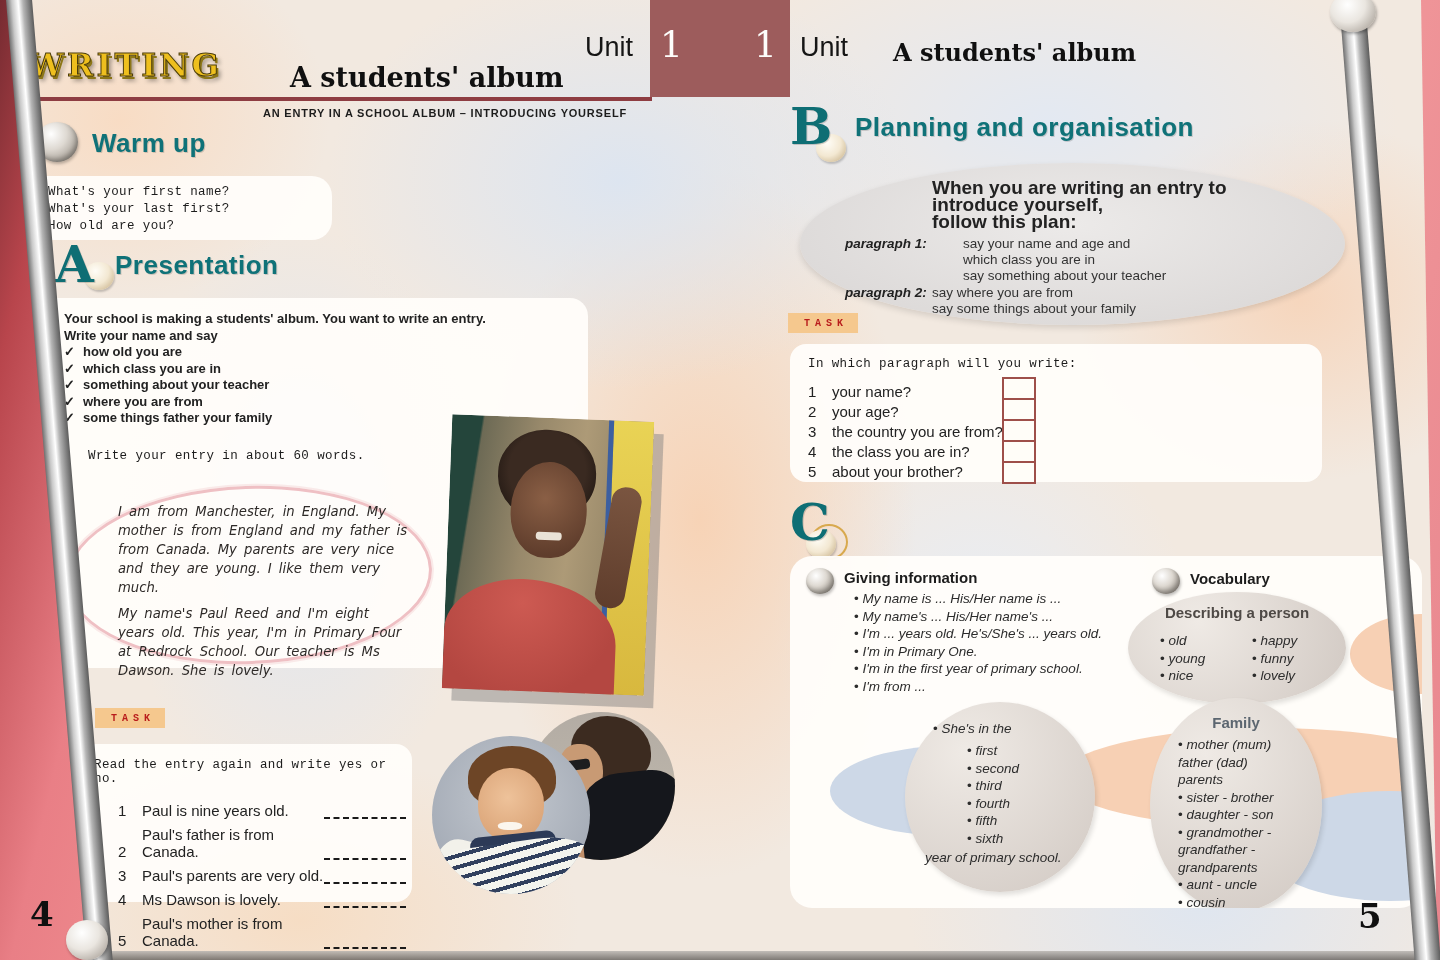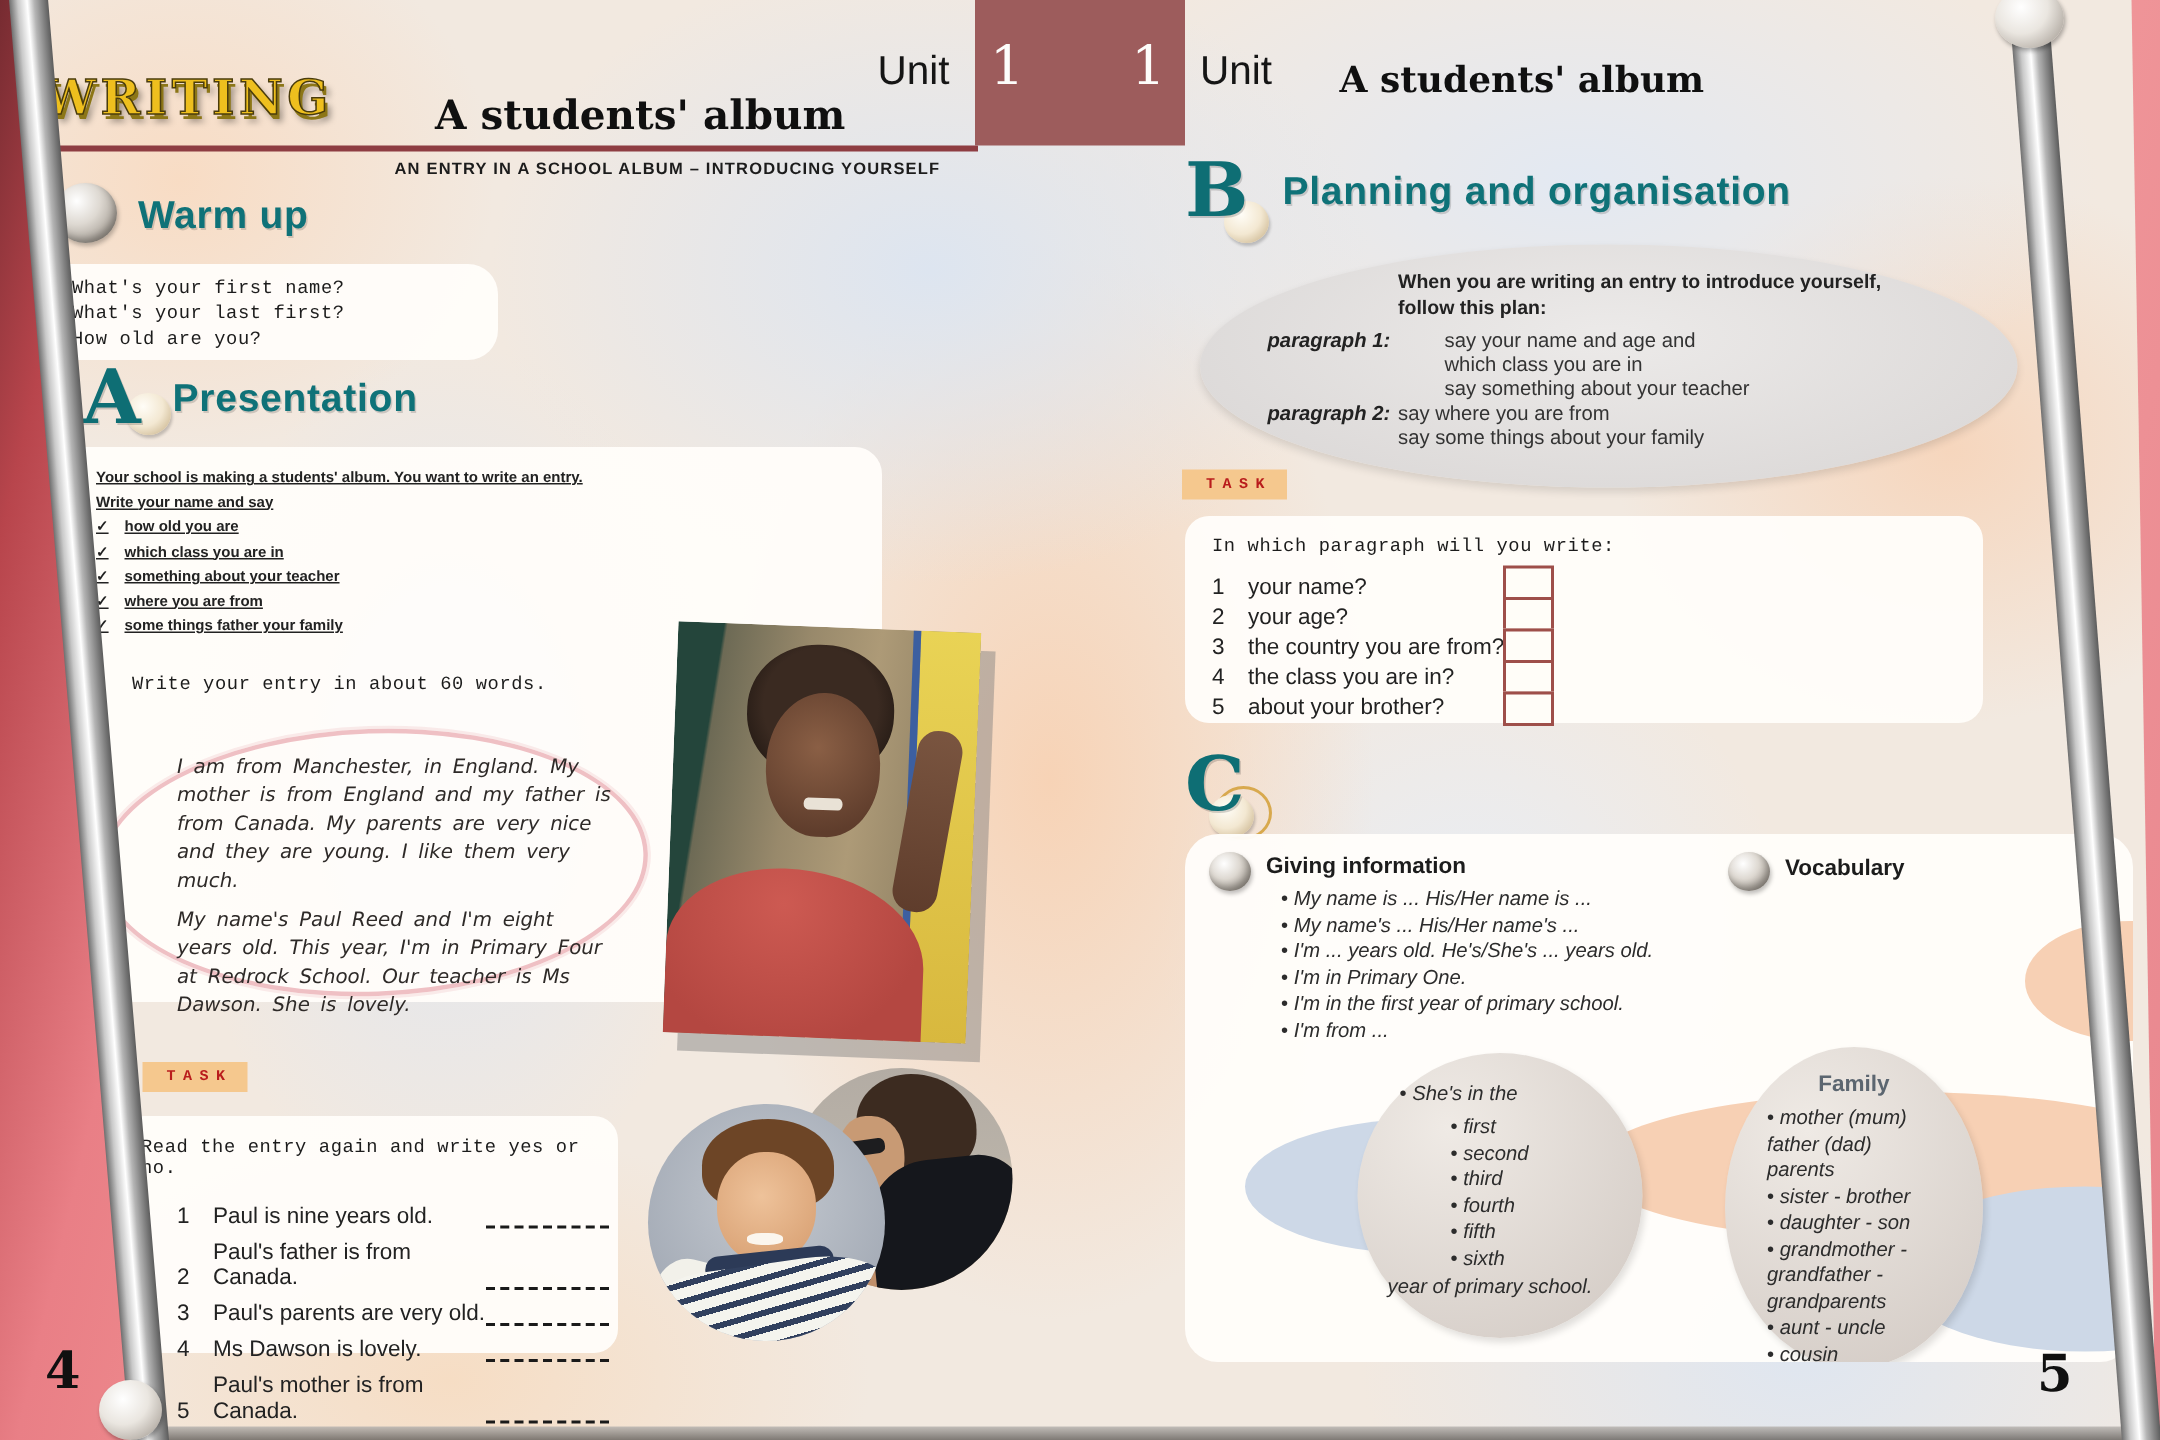--- a/index.html
+++ b/index.html
@@ -53,36 +53,36 @@
   .sphere{border-radius:50%;background:radial-gradient(circle at 36% 30%,#ffffff 0%,#ded9d2 40%,#a49d94 78%,#877f76 100%);box-shadow:inset -2px -3px 4px rgba(0,0,0,.25),1px 2px 3px rgba(0,0,0,.25);}
   .pearl{border-radius:50%;background:radial-gradient(circle at 38% 32%,#fffdf7,#f3e8d2 50%,#cdb892 88%);box-shadow:1px 2px 2px rgba(0,0,0,.2);}
   .gold-ring{border:2px solid #d8a94e;border-radius:50%;background:transparent;}
 
   
   .white-box{background:rgba(255,253,250,.96);border-radius:18px;}
   .mono{font-family:"Liberation Mono",monospace;font-size:12.5px;color:#1c1c1c;letter-spacing:.4px;}
   .task-label{background:#f5c88e;color:#b91c1c;font-family:"Liberation Mono",monospace;font-weight:bold;font-size:10px;letter-spacing:5px;padding:5px 10px 4px 16px;}
 
   
-  .pres-text{font-size:10px;font-weight:bold;color:#222;line-height:16.5px;text-decoration:underline;}
+  .pres-text{font-size:13px;font-weight:bold;color:#222;line-height:16.5px;}
   .chk-row{display:flex;margin-top:0;}
   .chk{width:19px;font-weight:bold;color:#222;}
   .entry-oval{border:3px solid #efc0c4;border-radius:50%;transform:rotate(-2deg);box-shadow:0 0 0 2px rgba(239,192,196,.30);}
   .entry-text{font-family:"DejaVu Sans",sans-serif;font-style:italic;font-size:13.2px;line-height:19px;color:#2e2a28;word-spacing:3px;}
   .entry-text p{margin:0 0 7px 0;}
 
   
   .trow{display:flex;align-items:flex-end;margin-bottom:7px;font-size:15px;color:#222;}
   .tnum{width:24px;}
   .ttext{flex:1;}
   .blank{width:82px;height:13px;border-bottom:2.5px dashed #1a1a1a;}
 
   
   .plan-ellipse{border-radius:50%;background:radial-gradient(ellipse at 50% 38%,#eceae9 0%,#dbd8d7 85%);box-shadow:0 3px 6px rgba(0,0,0,.12);}
-  .plan-intro{font-size:13px;font-weight:bold;color:#222;white-space:pre-line;line-height:17px;}
+  .plan-intro{font-size:19px;font-weight:bold;color:#222;white-space:pre-line;line-height:17px;}
   .plan-row{display:flex;font-size:13.5px;color:#333;line-height:16.2px;}
   .plan-label{width:87px;font-weight:bold;font-style:italic;color:#222;flex:none;}
   .plan-lines{white-space:pre-line;}
 
   .cbx{width:30px;height:19px;border:2px solid #9e4f4a;margin-top:-2px;background:#fffdf8;}
 
   
   .lang-box{background:rgba(255,253,250,.97);border-radius:22px;overflow:hidden;}
   .band{position:absolute;border-radius:50%;}
   .gi-head{font-size:15px;font-weight:bold;color:#1c1c1c;}
@@ -316,20 +316,33 @@
         <div class="ital-li">My name's ... His/Her name's ...</div>
         <div class="ital-li">I'm ... years old. He's/She's ... years old.</div>
         <div class="ital-li">I'm in Primary One.</div>
         <div class="ital-li">I'm in the first year of primary school.</div>
         <div class="ital-li">I'm from ...</div>
       </div>
 
       <div class="abs sphere" style="left:362px;top:12px;width:28px;height:26px;"></div>
       <div class="abs gi-head" style="left:400px;top:14px;">Vocabulary</div>
 
+      <div class="abs gray-oval" style="left:338px;top:36px;width:218px;height:112px;">
+        <div class="oval-head" style="text-align:center;margin-top:12px;">Describing a person</div>
+        <div class="abs" style="left:32px;top:40px;">
+          <div class="ital-li">old</div>
+          <div class="ital-li">young</div>
+          <div class="ital-li">nice</div>
+        </div>
+        <div class="abs" style="left:124px;top:40px;">
+          <div class="ital-li">happy</div>
+          <div class="ital-li">funny</div>
+          <div class="ital-li">lovely</div>
+        </div>
+      </div>
 
       <div class="abs gray-oval" style="left:115px;top:146px;width:190px;height:190px;">
         <div class="ital-li" style="margin:18px 0 2px 28px;"><span style="font-style:italic;">She's in the</span></div>
         <div class="abs" style="left:62px;top:40px;">
           <div class="ital-li">first</div>
           <div class="ital-li">second</div>
           <div class="ital-li">third</div>
           <div class="ital-li">fourth</div>
           <div class="ital-li">fifth</div>
           <div class="ital-li">sixth</div>

